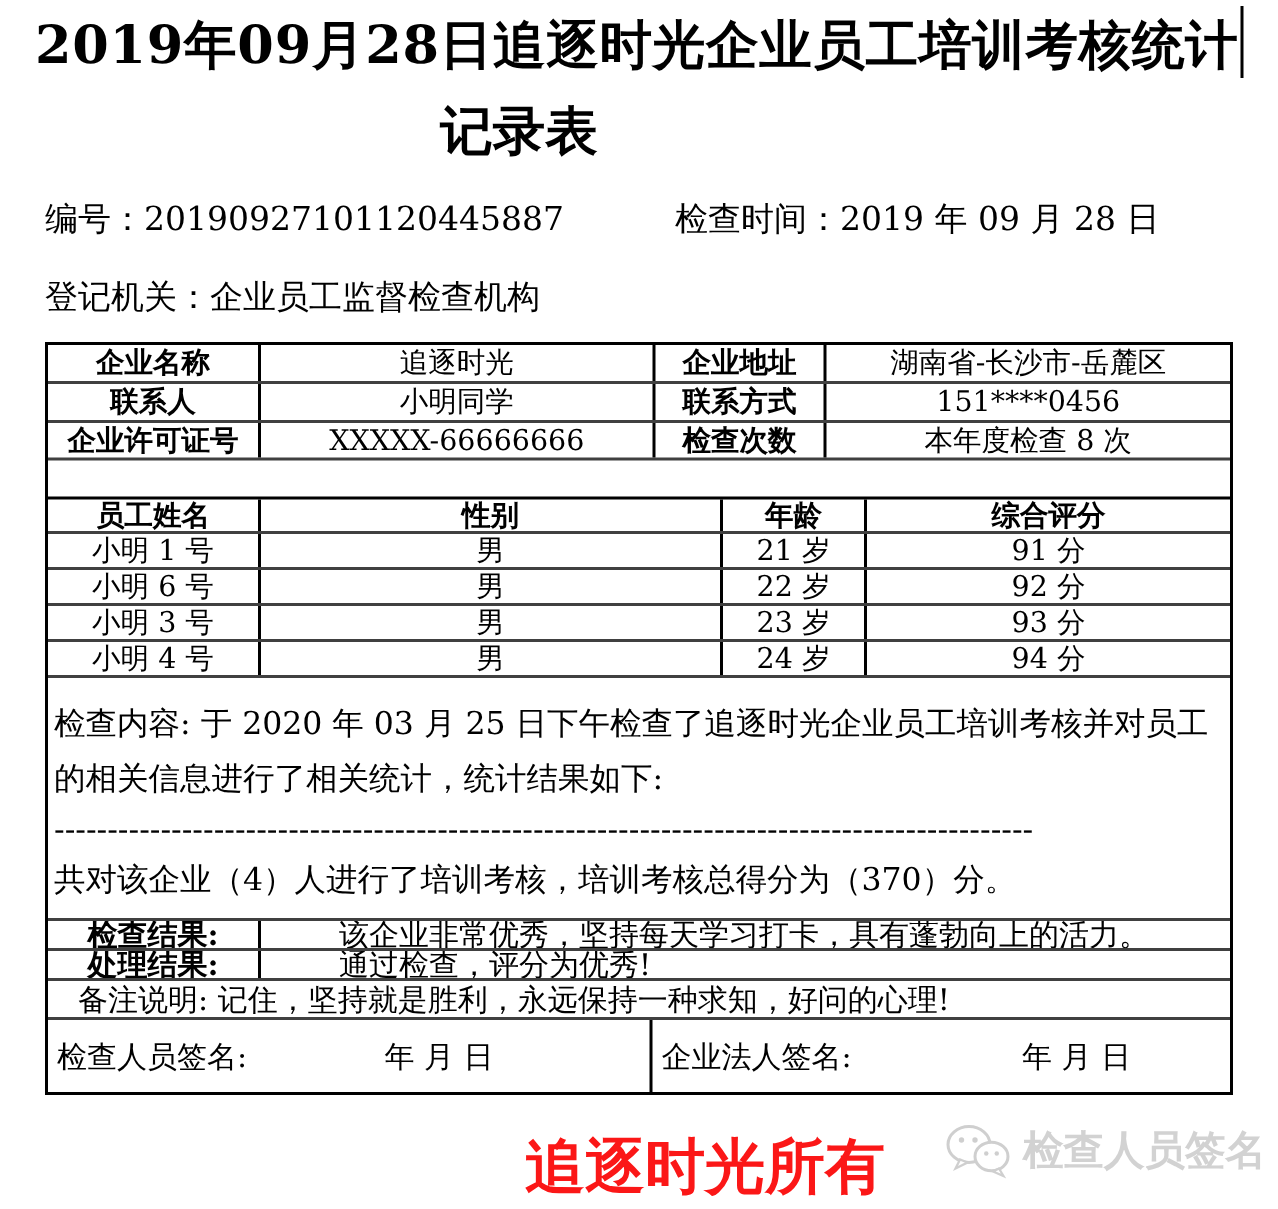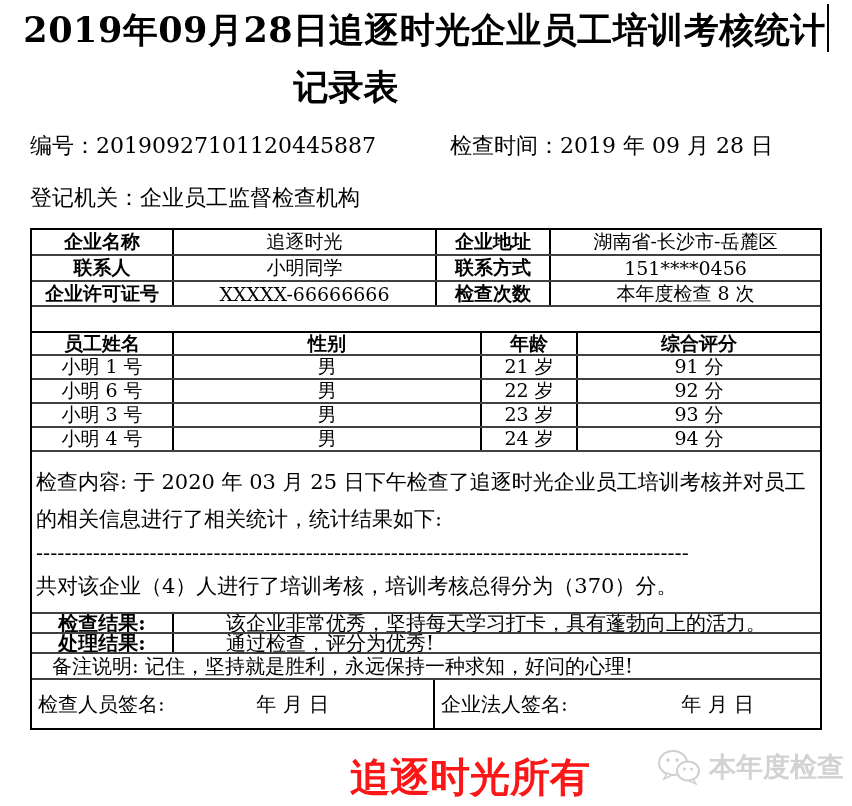--- a/index.html
+++ b/index.html
@@ -188,14 +188,14 @@
   <svg class="wm-icon" viewBox="0 0 44 38">
     <ellipse cx="16" cy="15" rx="14" ry="12" fill="#ffffff" stroke="#cfcfcf" stroke-width="2"></ellipse>
     <path d="M10 25 L7 31 L15 27 Z" fill="#ffffff" stroke="#cfcfcf" stroke-width="1.5"></path>
     <circle cx="11" cy="12" r="1.8" fill="#cfcfcf"></circle>
     <circle cx="20" cy="12" r="1.8" fill="#cfcfcf"></circle>
     <ellipse cx="31" cy="23" rx="11" ry="9.5" fill="#ffffff" stroke="#cfcfcf" stroke-width="2"></ellipse>
     <path d="M36 31 L39 36 L32 33 Z" fill="#ffffff" stroke="#cfcfcf" stroke-width="1.5"></path>
     <circle cx="27.5" cy="21" r="1.5" fill="#cfcfcf"></circle>
     <circle cx="34.5" cy="21" r="1.5" fill="#cfcfcf"></circle>
   </svg>
-  <span>本年度检查</span>
+  <span>检查人员签名</span>
 </div>
 
 </body></html>

